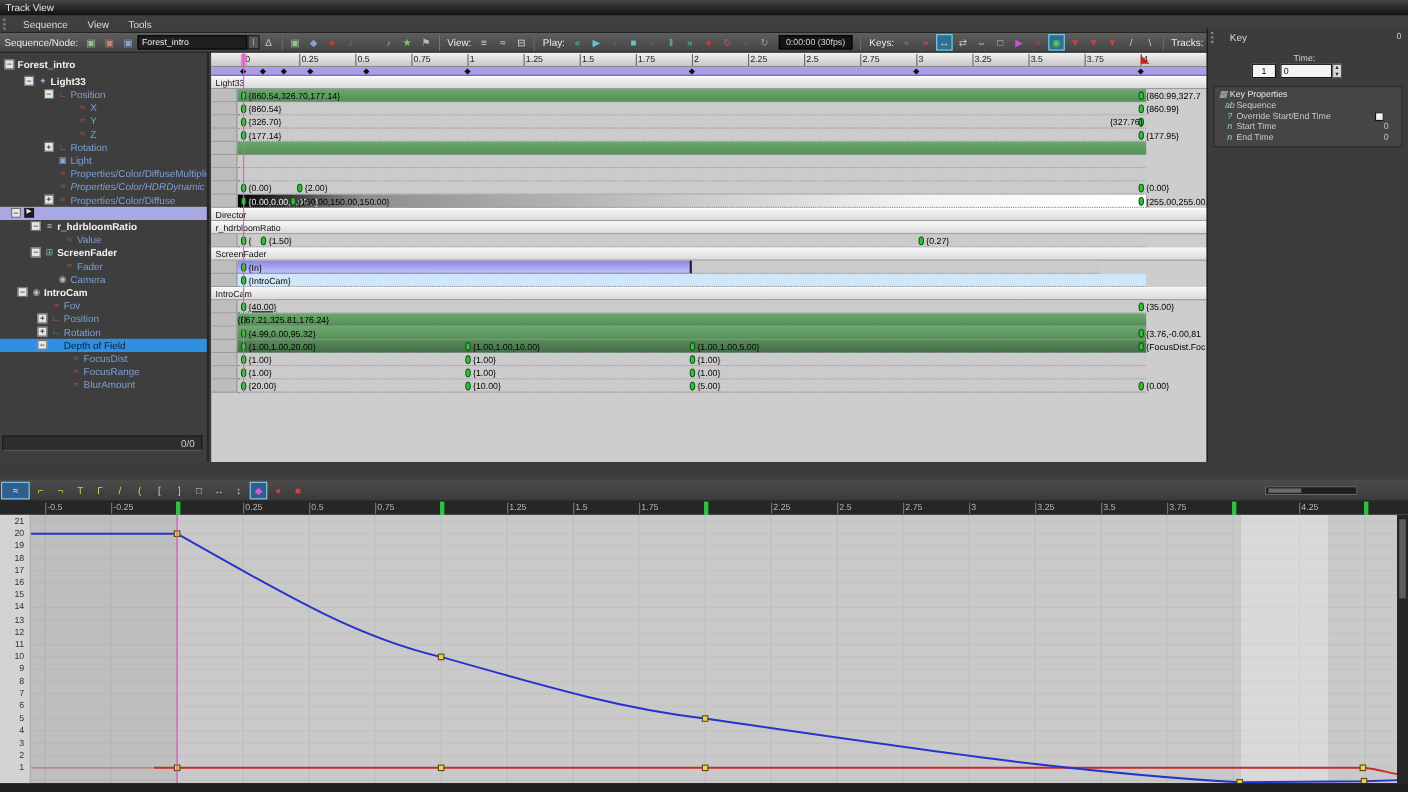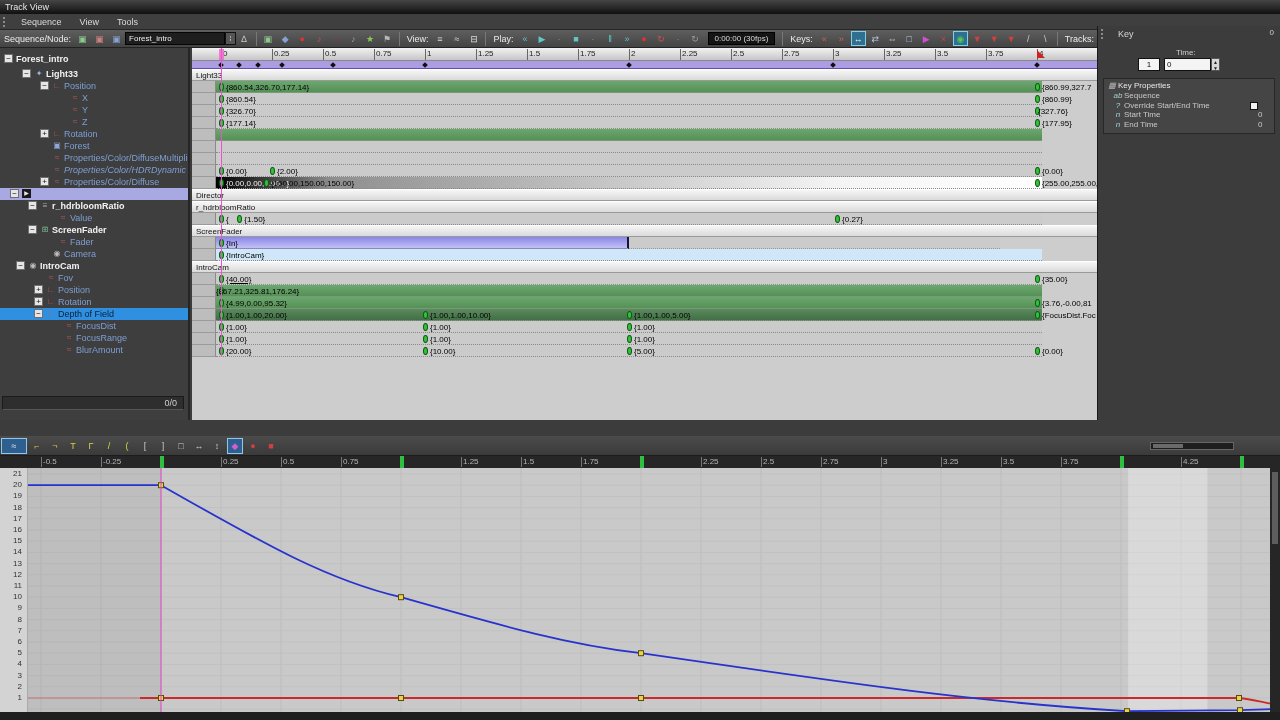--- a/index.html
+++ b/index.html
@@ -163,21 +163,21 @@
 
   <div id="tree-panel" class="abs">
     <div id="tree-items">
         <div class="tree-item t-node" style="top: 5px; padding-left: 4px;"><span class="expander">−</span><span class="lbl">Forest_intro</span></div>
         <div class="tree-item t-node" style="top: 20px; padding-left: 22px;"><span class="expander">−</span><span class="tree-ico" style="color: rgb(154, 178, 230);">✦</span><span class="lbl">Light33</span></div>
         <div class="tree-item t-track" style="top: 32px; padding-left: 40px;"><span class="expander">−</span><span class="tree-ico" style="color: rgb(192, 88, 88);">∟</span><span class="lbl">Position</span></div>
         <div class="tree-item t-track" style="top: 44px; padding-left: 58px;"><span style="display: inline-block; width: 12px;"></span><span class="tree-ico" style="color: rgb(176, 88, 88);">≈</span><span class="lbl">X</span></div>
         <div class="tree-item t-track" style="top: 56px; padding-left: 58px;"><span style="display: inline-block; width: 12px;"></span><span class="tree-ico" style="color: rgb(176, 88, 88);">≈</span><span class="lbl">Y</span></div>
         <div class="tree-item t-track" style="top: 68px; padding-left: 58px;"><span style="display: inline-block; width: 12px;"></span><span class="tree-ico" style="color: rgb(176, 88, 88);">≈</span><span class="lbl">Z</span></div>
         <div class="tree-item t-track" style="top: 80px; padding-left: 40px;"><span class="expander">+</span><span class="tree-ico" style="color: rgb(192, 88, 88);">∟</span><span class="lbl">Rotation</span></div>
-        <div class="tree-item t-track" style="top: 92px; padding-left: 40px;"><span style="display: inline-block; width: 12px;"></span><span class="tree-ico" style="color: rgb(143, 168, 224);">▣</span><span class="lbl">Forest</span></div>
+        <div class="tree-item t-track" style="top: 92px; padding-left: 40px;"><span style="display: inline-block; width: 12px;"></span><span class="tree-ico" style="color: rgb(143, 168, 224);">▣</span><span class="lbl">Light</span></div>
         <div class="tree-item t-track" style="top: 104px; padding-left: 40px;"><span style="display: inline-block; width: 12px;"></span><span class="tree-ico" style="color: rgb(176, 88, 88);">≈</span><span class="lbl">Properties/Color/DiffuseMultiplier</span></div>
         <div class="tree-item t-track" style="top: 116px; padding-left: 40px; font-style: italic;"><span style="display: inline-block; width: 12px;"></span><span class="tree-ico" style="color: rgb(176, 88, 88);">≈</span><span class="lbl">Properties/Color/HDRDynamic</span></div>
         <div class="tree-item t-track" style="top: 128px; padding-left: 40px;"><span class="expander">+</span><span class="tree-ico" style="color: rgb(176, 88, 88);">≈</span><span class="lbl">Properties/Color/Diffuse</span></div>
         <div class="tree-item t-node hl-lav" style="top: 140px; padding-left: 10px;"><span class="expander">−</span><span class="dir-ico">▶</span><span class="lbl"></span></div>
         <div class="tree-item t-node" style="top: 152px; padding-left: 28px;"><span class="expander">−</span><span class="tree-ico" style="color: rgb(176, 176, 176);">≡</span><span class="lbl">r_hdrbloomRatio</span></div>
         <div class="tree-item t-track" style="top: 164px; padding-left: 46px;"><span style="display: inline-block; width: 12px;"></span><span class="tree-ico" style="color: rgb(176, 88, 88);">≈</span><span class="lbl">Value</span></div>
         <div class="tree-item t-node" style="top: 176px; padding-left: 28px;"><span class="expander">−</span><span class="tree-ico" style="color: rgb(127, 191, 143);">⊞</span><span class="lbl">ScreenFader</span></div>
         <div class="tree-item t-track" style="top: 188px; padding-left: 46px;"><span style="display: inline-block; width: 12px;"></span><span class="tree-ico" style="color: rgb(176, 88, 88);">≈</span><span class="lbl">Fader</span></div>
         <div class="tree-item t-track" style="top: 200px; padding-left: 40px;"><span style="display: inline-block; width: 12px;"></span><span class="tree-ico" style="color: rgb(188, 188, 188);">◉</span><span class="lbl">Camera</span></div>
         <div class="tree-item t-node" style="top: 212px; padding-left: 16px;"><span class="expander">−</span><span class="tree-ico" style="color: rgb(188, 188, 188);">◉</span><span class="lbl">IntroCam</span></div>
@@ -245,21 +245,21 @@
           <div class="tkey" style="left: 843px;"></div>
           <div class="tkey-lbl" style="left: 850px;">{860.99}</div>
         </div>
         <div class="t-row" style="top: 57px;">
           <div class="cell"></div>
           <div class="bar plain"></div>
           <div class="tail"></div>
           <div class="tkey" style="left: 27px;"></div>
           <div class="tkey-lbl" style="left: 34px;">{326.70}</div>
           <div class="tkey" style="left: 843px;"></div>
-          <div class="tkey-lbl" style="left: 846px;">{327.76}</div>
+          <div class="tkey-lbl" style="left: 817px;">{327.76}</div>
         </div>
         <div class="t-row" style="top: 69px;">
           <div class="cell"></div>
           <div class="bar plain"></div>
           <div class="tail"></div>
           <div class="tkey" style="left: 27px;"></div>
           <div class="tkey-lbl" style="left: 34px;">{177.14}</div>
           <div class="tkey" style="left: 843px;"></div>
           <div class="tkey-lbl" style="left: 850px;">{177.95}</div>
         </div>

